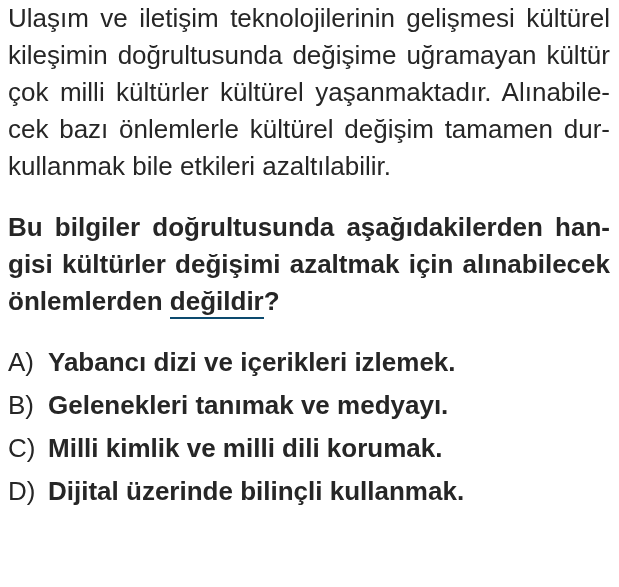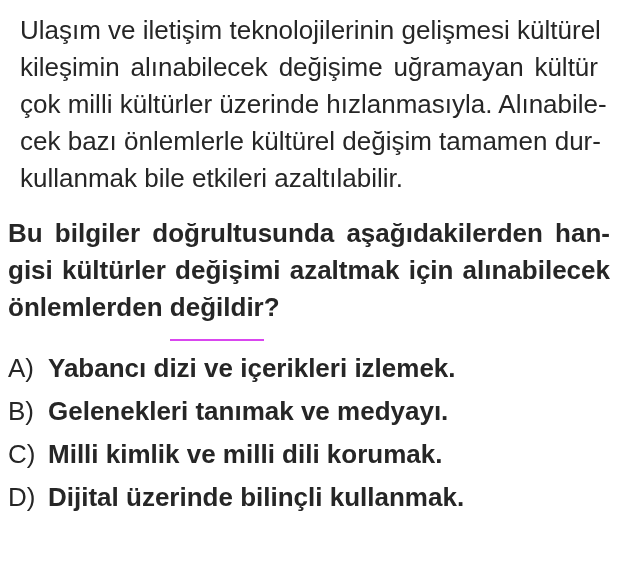--- a/index.html
+++ b/index.html
@@ -14,44 +14,44 @@
     color: #262626;
     overflow: hidden;
   }
   .page {
     padding: 0 9px 0 8px;
     box-sizing: border-box;
     width: 619px;
   }
   
   .passage {
-    margin: 12px;
+    margin: 0;
     font-size: 26px;
     line-height: 37px;
     font-weight: 400;
   }
   .jline {
     text-align: justify;
     text-align-last: justify;
     white-space: nowrap; 
   }
   .jline.last {
     text-align: left;
     text-align-last: left;
   }
   
   .stem {
-    margin-top: 18px;
+    margin-top: 24px;
     font-size: 26px;
     line-height: 37px;
     font-weight: 700;
   }
   .underlined {
-    border-bottom: 2px solid #d946ef;
-    padding-bottom: 17px;
+    border-bottom: 2px solid #0c4a6e;
+    padding-bottom: 1px;
   }
   
   .options {
     margin-top: 29px;
     font-size: 26px;
     line-height: 27px;
   }
   .option {
     display: flex;
     align-items: baseline;
@@ -67,22 +67,22 @@
     font-weight: bold;
   }
 </style>
 </head>
 <body>
 
 <div class="page">
 
   <div class="passage">
     <div class="jline">Ulaşım ve iletişim teknolojilerinin gelişmesi kültürel</div>
-    <div class="jline">kileşimin alınabilecek değişime uğramayan kültür</div>
-    <div class="jline">çok milli kültürler üzerinde hızlanmasıyla. Alınabile-</div>
+    <div class="jline">kileşimin doğrultusunda değişime uğramayan kültür</div>
+    <div class="jline">çok milli kültürler kültürel yaşanmaktadır. Alınabile-</div>
     <div class="jline">cek bazı önlemlerle kültürel değişim tamamen dur-</div>
     <div class="jline last">kullanmak bile etkileri azaltılabilir.</div>
   </div>
 
   <div class="stem">
     <div class="jline">Bu bilgiler doğrultusunda aşağıdakilerden han-</div>
     <div class="jline">gisi kültürler değişimi azaltmak için alınabilecek</div>
     <div class="jline last"><span>önlemlerden </span><span class="underlined">değildir</span><span>?</span></div>
   </div>
 

